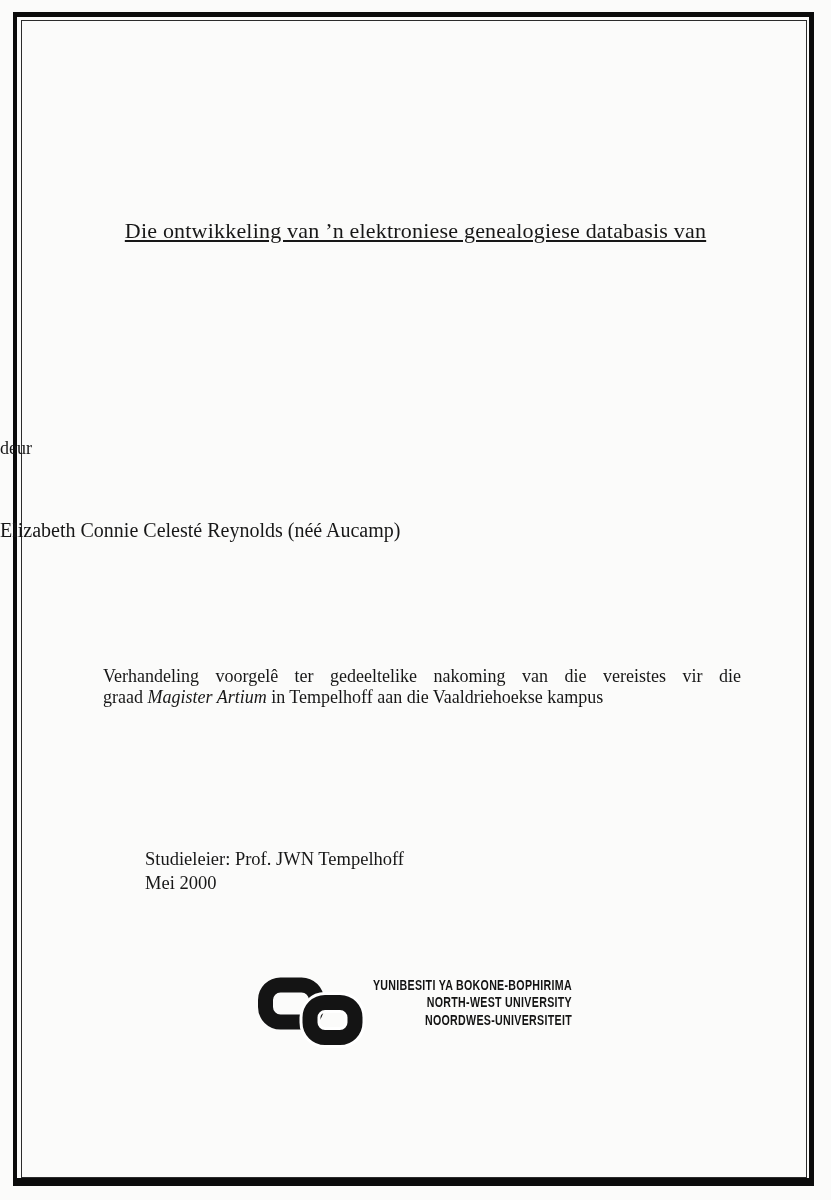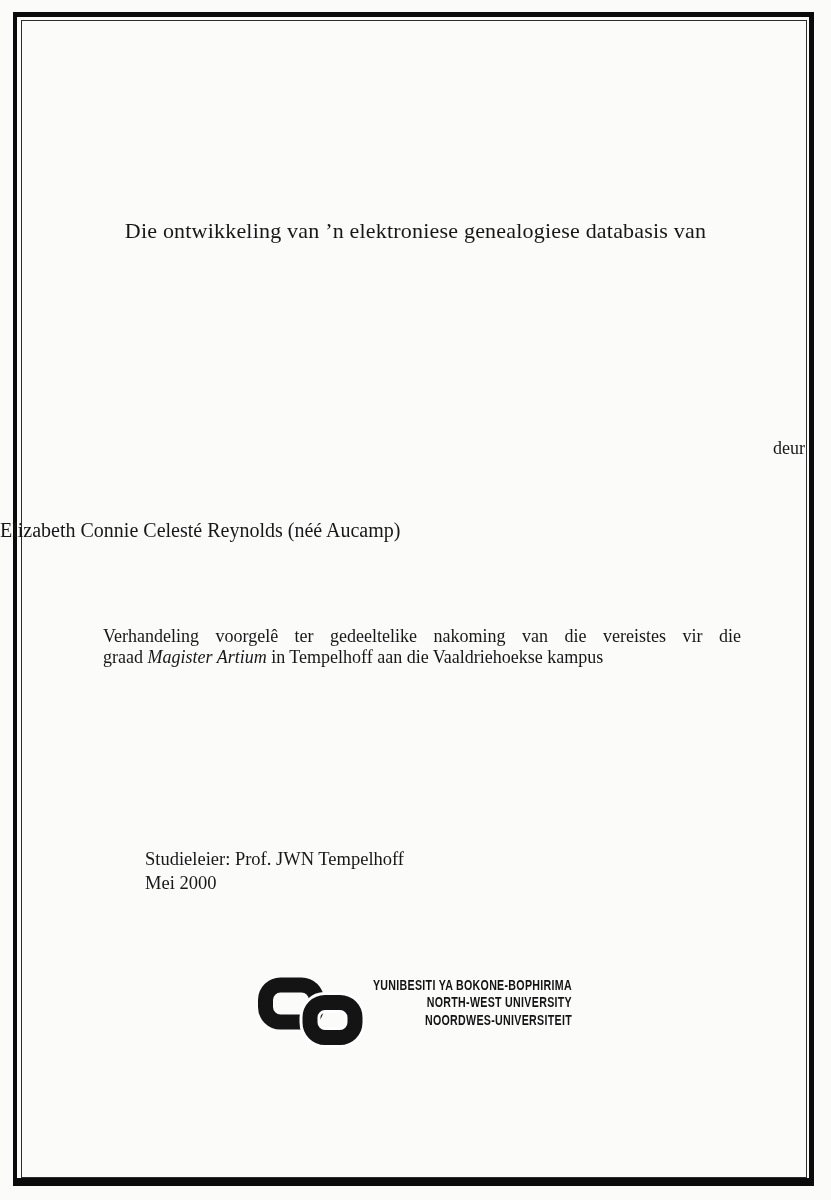--- a/index.html
+++ b/index.html
@@ -31,33 +31,34 @@
     border:1px solid #2c2c2c;
     box-sizing:border-box;
     pointer-events:none;
   }
   .title{
     position:absolute;left:60px;right:60px;top:209px;
     text-align:center;
     font-size:22px;line-height:43px;
     letter-spacing:0.2px;
     color:var(--ink);
+    text-decoration:underline;
   }
   .byline{
     position:absolute;left:0;right:26px;top:437px;
-    text-align:right;
+    text-align:left;
     font-size:18px;line-height:22px;
   }
   .author{
     position:absolute;left:0;right:0;top:517px;
     text-align:left;
     font-size:20px;line-height:26px;
   }
   .statement{
-    position:absolute;left:103px;top:626px;width:638px;
+    position:absolute;left:103px;top:666px;width:638px;
     font-size:18px;line-height:20.5px;
   }
   .statement .justified{
     text-align:justify;
     text-align-last:justify;
   }
   .statement .it{font-style:italic;}
   .supervisor-block{
     position:absolute;left:97px;top:848px;
     font-size:18.5px;line-height:23.5px;margin-left:48px;

